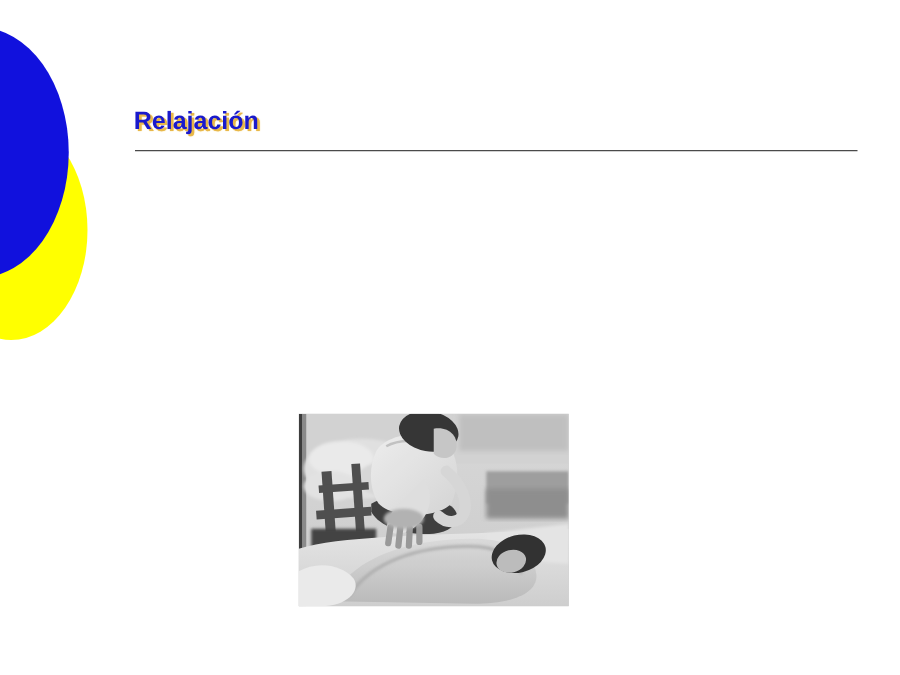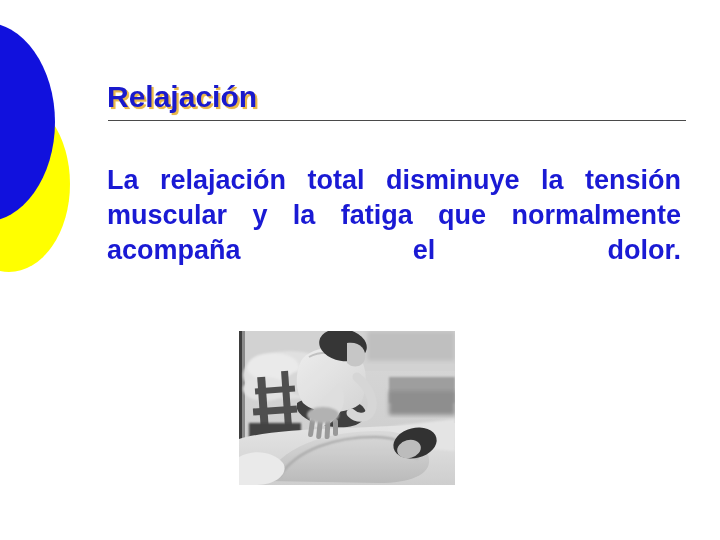--- a/index.html
+++ b/index.html
@@ -40,21 +40,21 @@
 
   
   .title-wrap {
     position: absolute;
     left: 107px;
     top: 78px;
     width: 580px;
     z-index: 4;
   }
   .title-text {
-    font-size: 30px;
+    font-size: 20px;
     font-weight: bold;
     color: #1a1acc;
     letter-spacing: 0px;
     line-height: 38px;
     white-space: nowrap;
     text-shadow: 2px 2px 0 #e8b84a, 2px 2px 1px #f0c860;
   }
   .title-rule {
     position: absolute;
     left: 108px;
@@ -107,23 +107,20 @@
 <div class="slide">
 
   <div class="deco-yellow"></div>
   <div class="deco-blue"></div>
 
   <div class="title-wrap">
     <span class="title-text">Relajación</span>
   </div>
   <div class="title-rule"></div>
 
-  <div class="body-wrap">
-    <p class="body-text">La relajación total disminuye la tensión muscular y la fatiga que normalmente acompaña el dolor.</p>
-  </div>
 
   <div class="photo" title="Fotografía en blanco y negro: una persona da un masaje en la espalda a otra persona recostada boca abajo sobre una cama.">
     <svg width="216" height="154" viewBox="0 0 216 154">
       <defs>
         <linearGradient id="wallg" x1="0" y1="0" x2="0" y2="1">
           <stop offset="0%" stop-color="#dcdcdc"></stop>
           <stop offset="100%" stop-color="#cfcfcf"></stop>
         </linearGradient>
         <linearGradient id="bedg" x1="0" y1="0" x2="0" y2="1">
           <stop offset="0%" stop-color="#e9e9e9"></stop>

